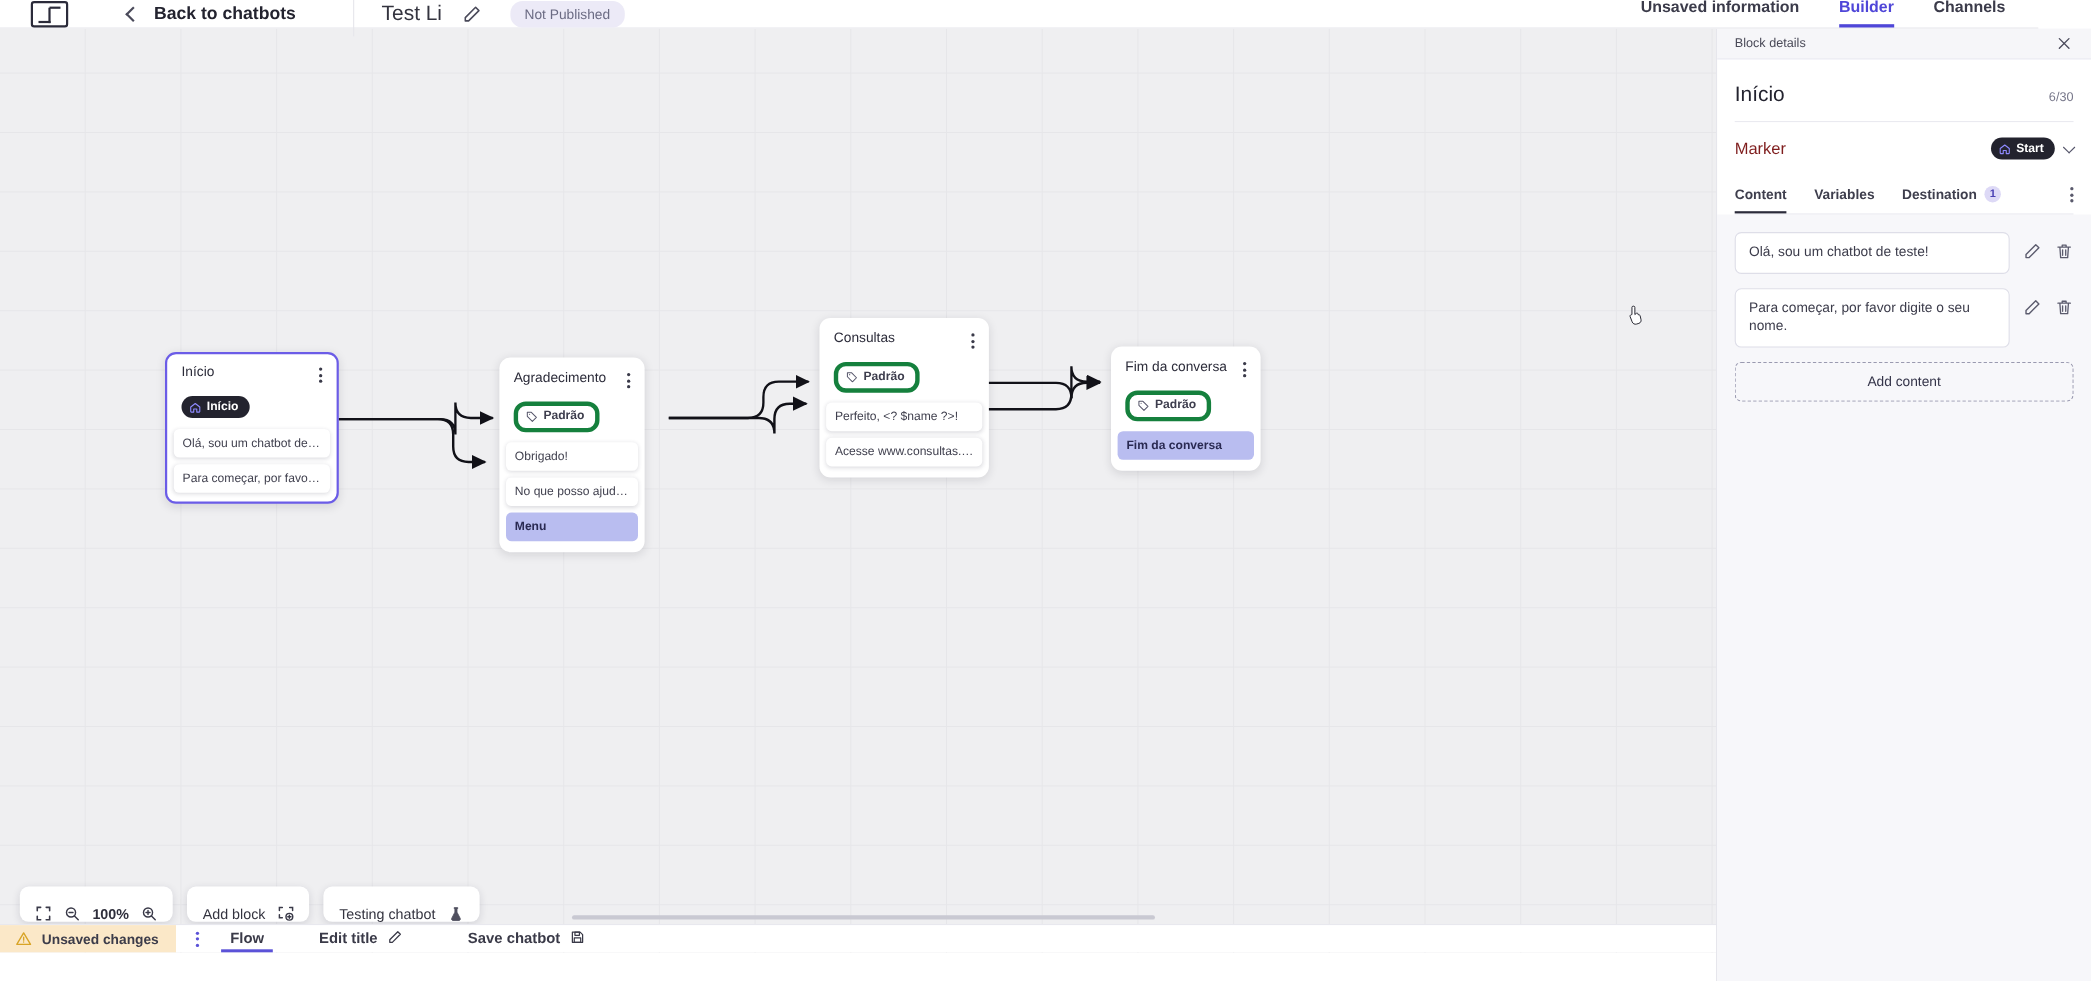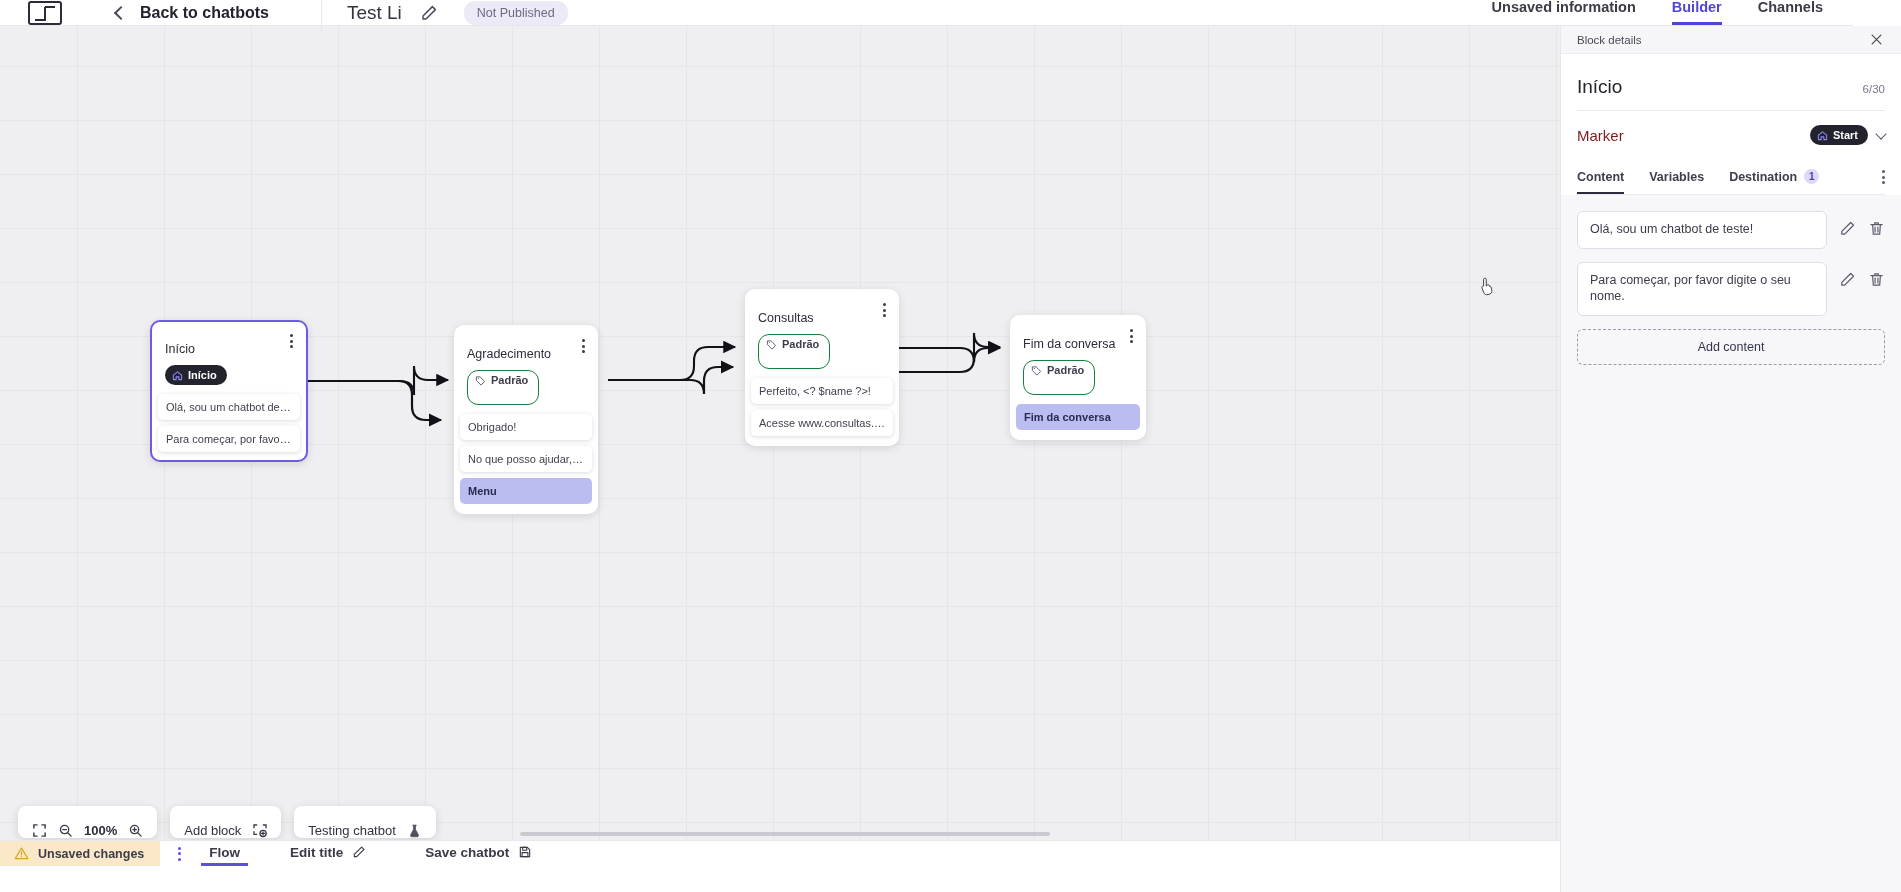--- a/index.html
+++ b/index.html
@@ -77,33 +77,33 @@
   .block {
     position: absolute; background: #fff; border-radius: 10px;
     box-shadow: 0 2px 9px rgba(28,28,48,.13);
     padding: 11px 0 10px 0; width: 158px; z-index: 5;
   }
   .block.selected { border: 2px solid #6b5ce7; padding: 9px 0 8px 0; }
   .block-head {
     display: flex; align-items: flex-start; justify-content: space-between;
     padding: 0 11px 0 13px;
   }
-  .block-title { font-size: 12.5px; color: #2c2c3a; font-weight: 500; white-space: nowrap; margin-top: 11px; }
+  .block-title { font-size: 12.5px; color: #2c2c3a; font-weight: 500; white-space: nowrap; }
   .kebab { display: flex; flex-direction: column; gap: 2.5px; padding: 3px 2px; cursor: pointer; flex: none; }
   .kebab i { width: 3px; height: 3px; border-radius: 50%; background: #3a3a49; display: block; }
   .tag-row { padding: 9px 13px 0 13px; }
   .tag-start {
     display: inline-flex; align-items: center; gap: 5px;
     background: #23232e; color: #fff; font-size: 11px; font-weight: 600;
     padding: 4px 10px 4px 7px; border-radius: 11px;
   }
   .tag-default {
     display: inline-flex; align-items: center; gap: 5px;
-    border: 1px solid #15803d; color: #3d3d4d; font-size: 11px; font-weight: 600;
-    padding: 3px 10px 18px 7px; border-radius: 11px; background: #fff;
+    border: 4px solid #15803d; color: #3d3d4d; font-size: 11px; font-weight: 600;
+    padding: 3px 10px 5px 7px; border-radius: 11px; background: #fff;
   }
   .msg-list { margin-top: 9px; display: flex; flex-direction: column; gap: 6px; padding: 0 6px; }
   .msg {
     background: #fff; border-radius: 5px; box-shadow: 0 1px 4px rgba(30,30,55,.16);
     font-size: 11px; color: #41414f; padding: 7px 8px;
     white-space: nowrap; overflow: hidden; text-overflow: ellipsis;
   }
   .msg.hl { background: #b9bdf0; color: #2a2a52; font-weight: 700; box-shadow: none; }
 
   
@@ -264,21 +264,21 @@
           </svg>
           <span>Início</span>
         </span>
       </div>
       <div class="msg-list">
         <div class="msg">Olá, sou um chatbot de teste!</div>
         <div class="msg">Para começar, por favor digite o ...</div>
       </div>
     </div>
 
-    <div class="block" style="left:454px; top:299px; width:144px;">
+    <div class="block" style="left:454px; top:299px; width:132px;">
       <div class="block-head">
         <span class="block-title">Agradecimento</span>
         <span class="kebab">
             <i></i>
             <i></i>
             <i></i>
           </span>
       </div>
       <div class="tag-row">
         <span class="tag-default">

